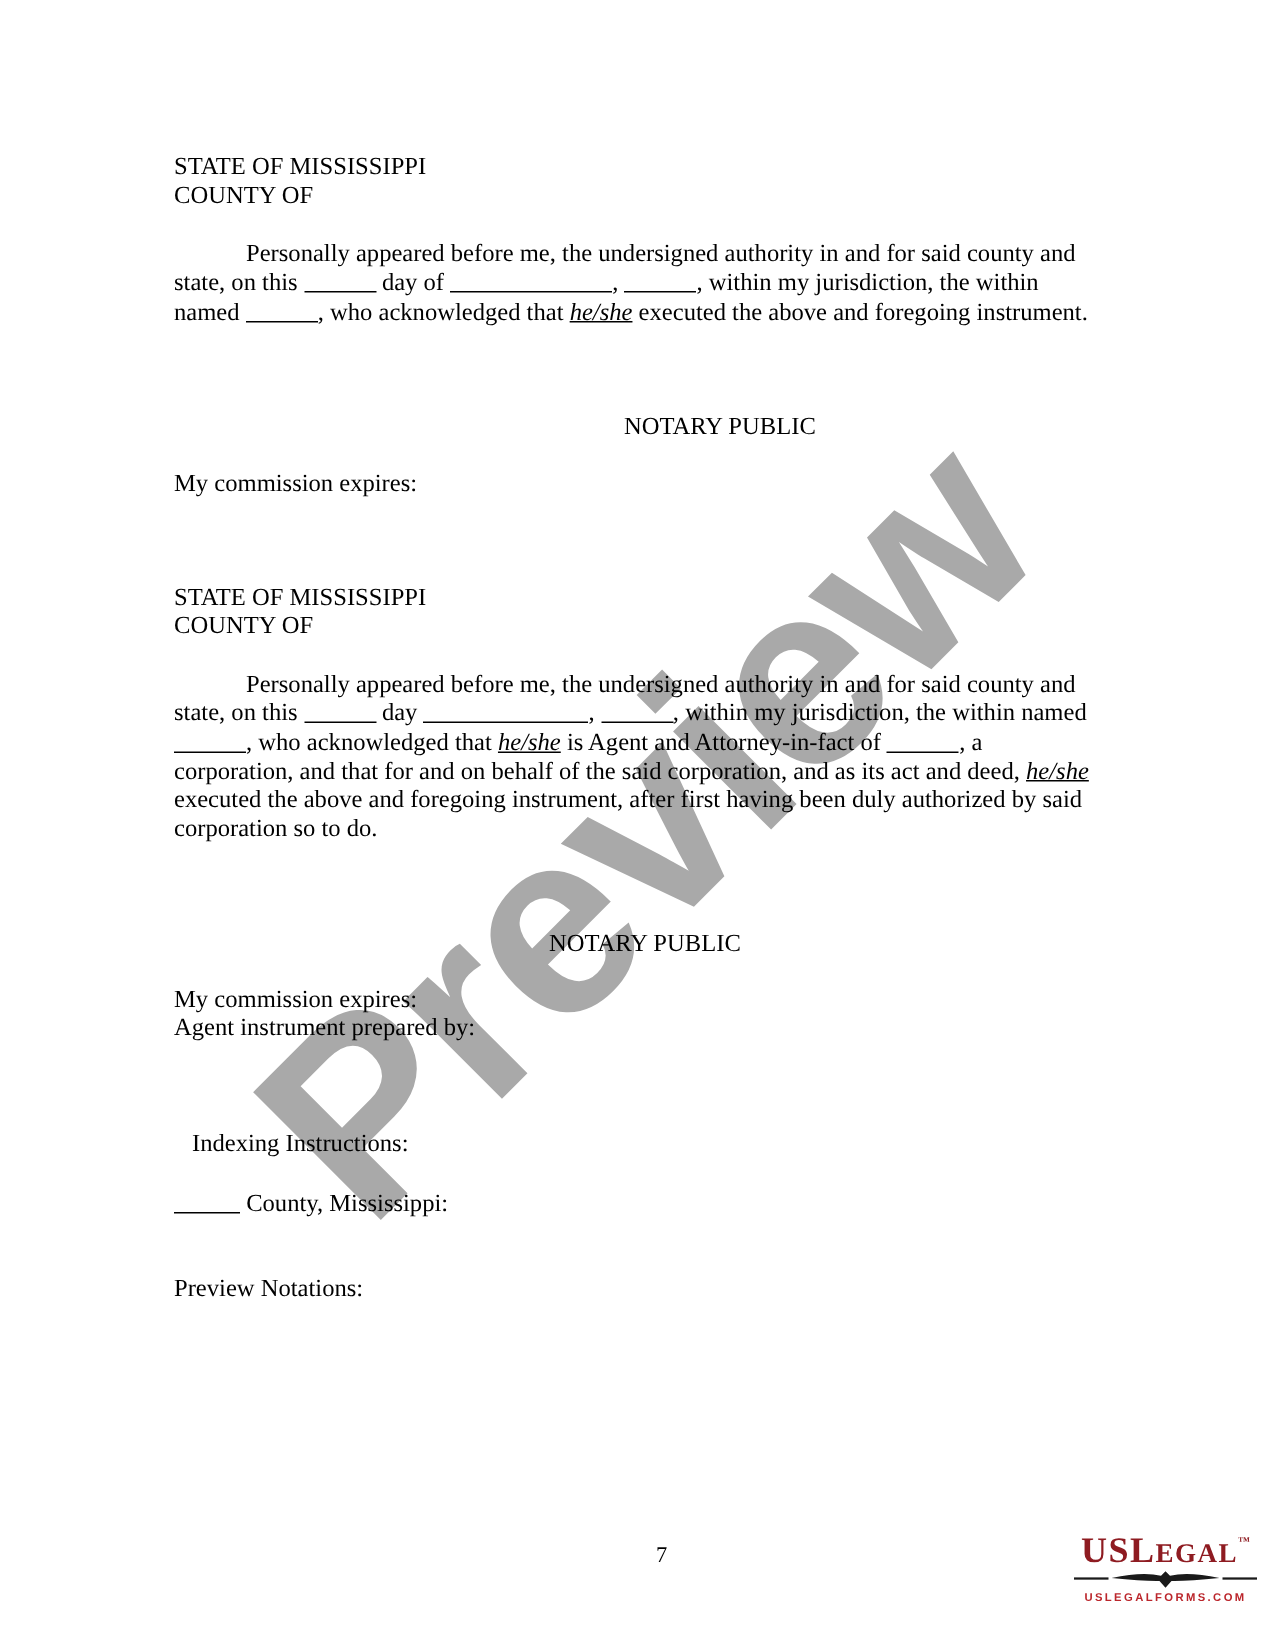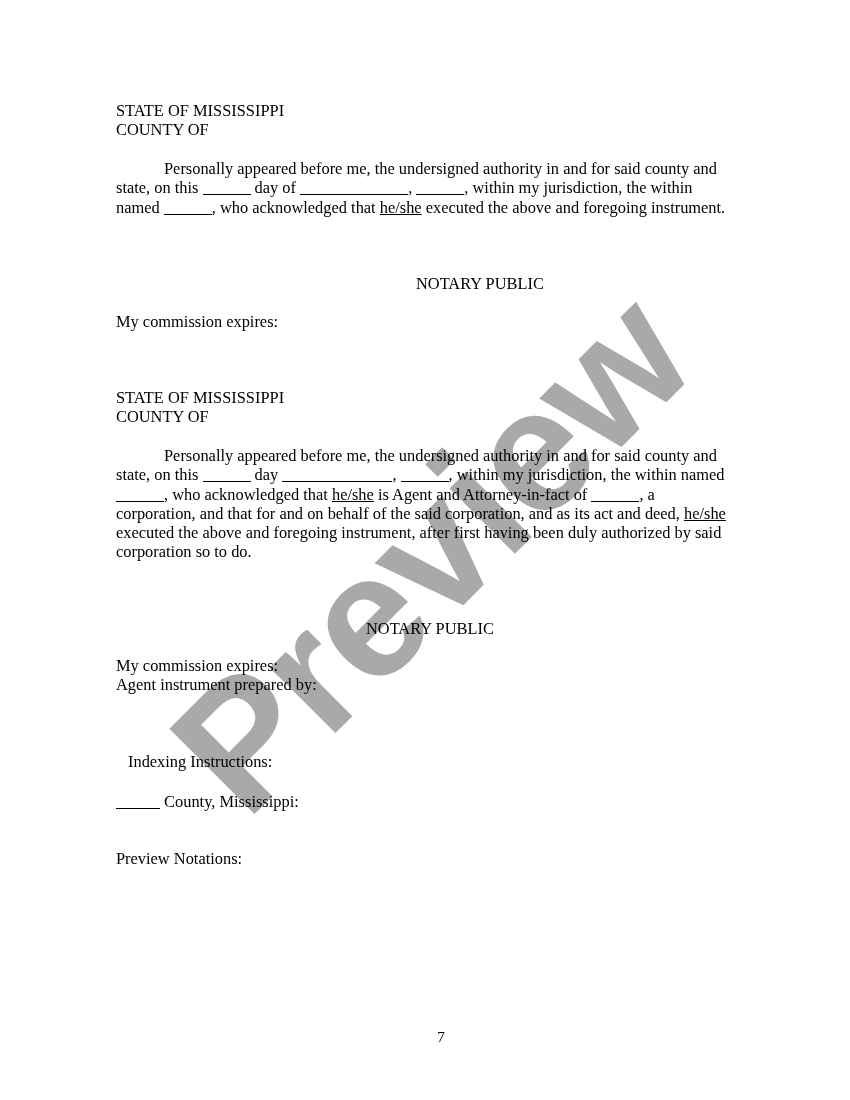--- a/index.html
+++ b/index.html
@@ -35,21 +35,21 @@
     line-height: 19.3px;
     text-indent: 48px;
     margin: 0;
   }
   .blank {
     display: inline-block;
     height: 12px;
     border-bottom: 1.6px solid #000;
     vertical-align: -2px;
   }
-  .uline { text-decoration: underline; }
+  .uline { text-decoration: underline; font-style: italic; }
 
   
   .logo { position: absolute; left: 694px; top: 1022px; width: 134px; text-align: center; }
   .logo-text { line-height: 1; white-space: nowrap; font-weight: bold; font-family: "Liberation Serif", serif; }
   .logo-big { font-size: 24px; letter-spacing: 1px; }
   .logo-small { font-size: 18px; letter-spacing: 1px; }
   .logo-tm { font-size: 8px; vertical-align: top; position: relative; top: 2px; }
   .logo-eagle { display: block; margin: 1px auto 0 auto; }
   .logo-site {
     font-family: "Liberation Sans", sans-serif;
@@ -103,15 +103,26 @@
     </div>
 
     <div class="abs" style="left:100px; top:752px;margin-left:12px;">Indexing Instructions:</div>
 
     <div class="abs" style="left:100px; top:792px;text-align:right;"><span class="blank" style="width: 44px;"></span><span> County, Mississippi:</span></div>
 
     <div class="abs" style="left:100px; top:849px;">Preview Notations:</div>
 
     <div class="pagenum">7</div>
 
+    <div class="logo">
+      <div class="logo-text" style="color: rgb(142, 27, 33);">
+        <span class="logo-big">USL</span><span class="logo-small">EGAL</span><span class="logo-tm">™</span>
+      </div>
+      <svg class="logo-eagle" width="122" height="12" viewBox="0 0 122 12">
+        <rect x="0" y="4.6" width="23" height="1.5" fill="#1a1a1a"></rect>
+        <rect x="99" y="4.6" width="23" height="1.5" fill="#1a1a1a"></rect>
+        <path d="M25,5 Q46,0.5 58,3.5 L61,0.5 L64,3.5 Q76,0.5 97,5 Q76,7.2 65,7 L61,11.5 L57,7 Q46,7.2 25,5 Z" fill="#1a1a1a"></path>
+      </svg>
+      <div class="logo-site" style="color: rgb(187, 38, 44);">USLEGALFORMS.COM</div>
+    </div>
 
   </div>
 </div>
 
 </body></html>

